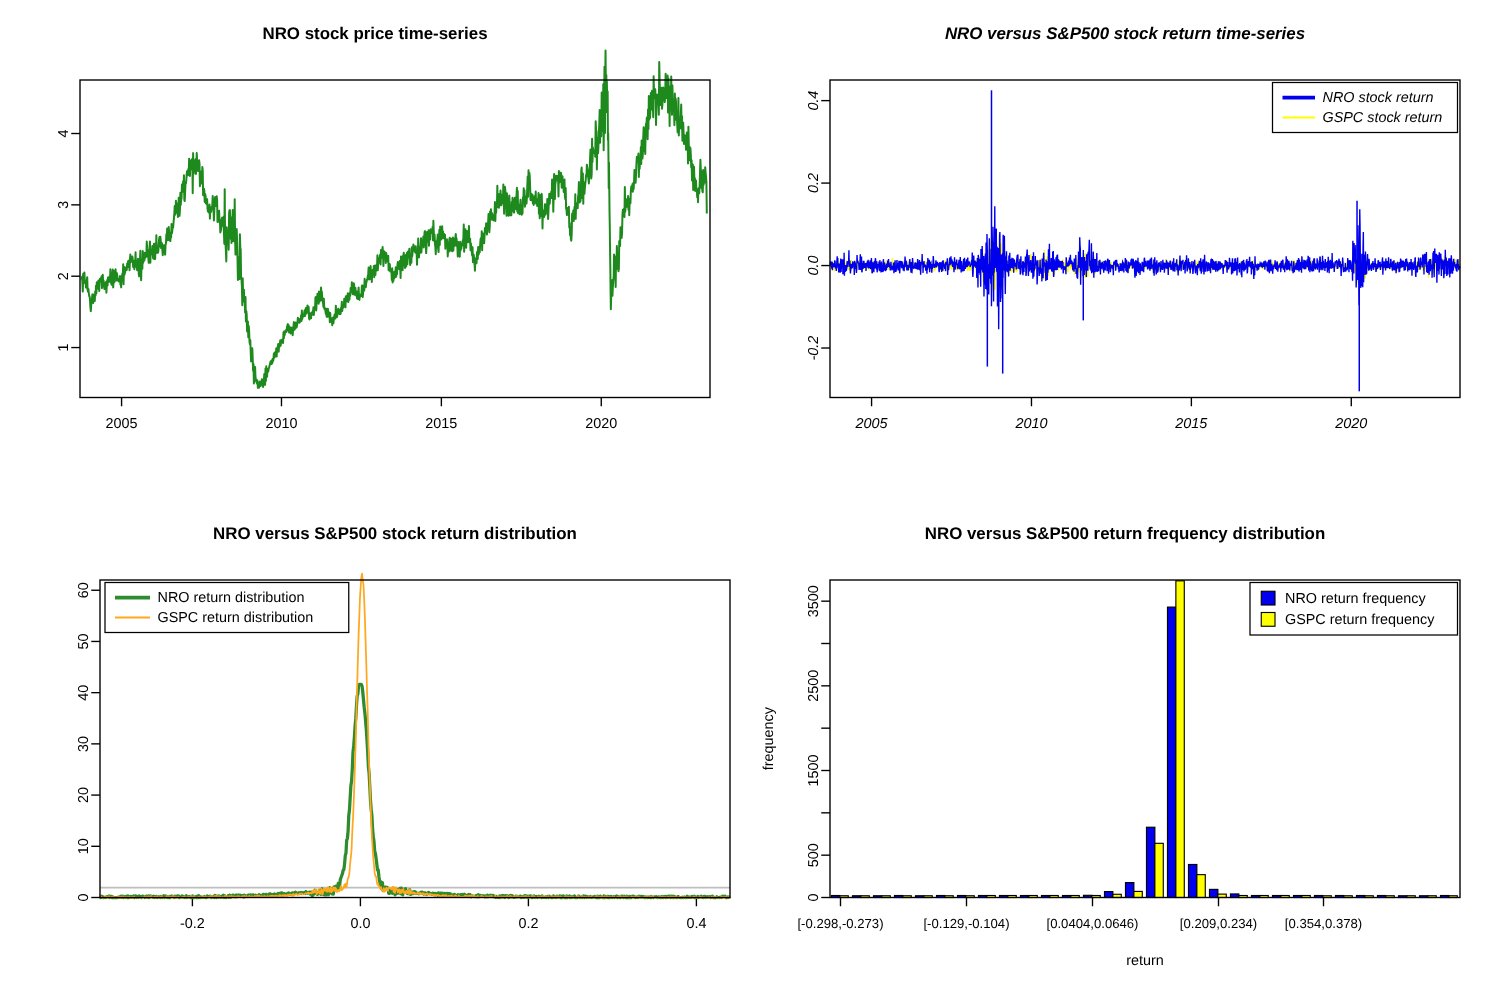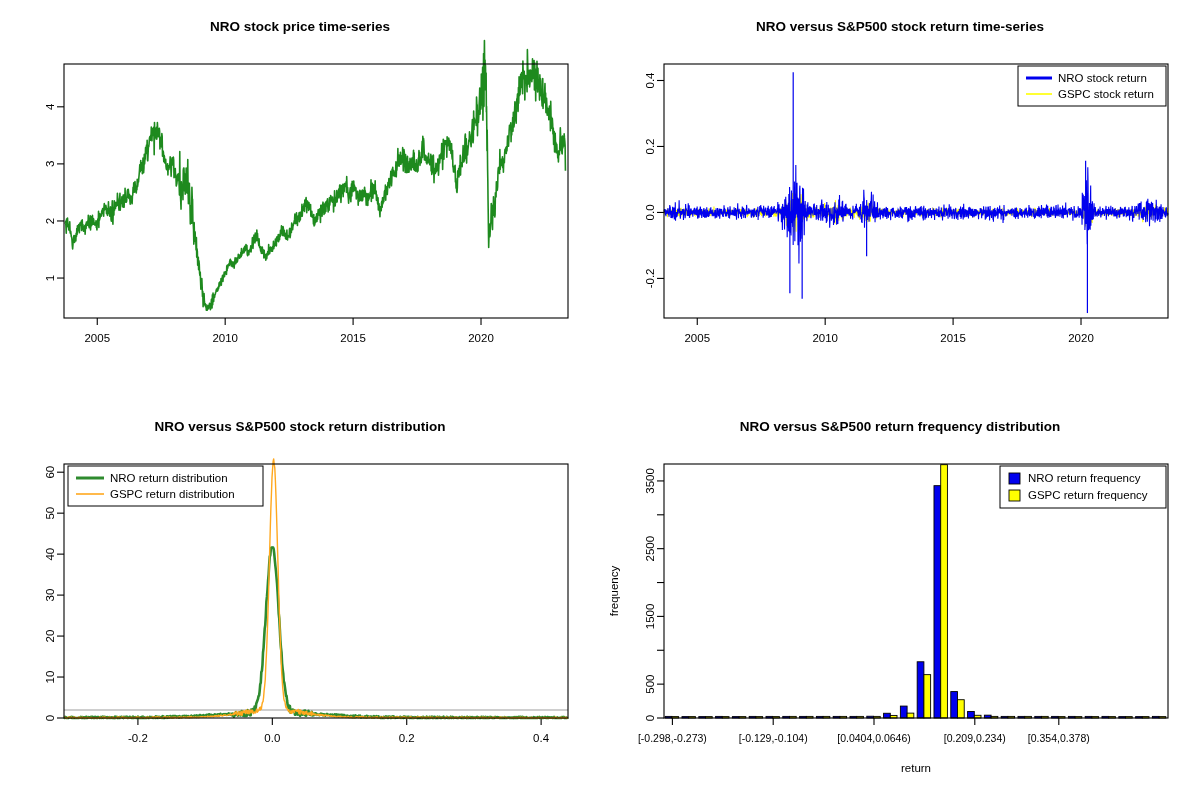--- a/index.html
+++ b/index.html
@@ -17,22 +17,22 @@
     position: relative;
     width: 1200px;
     height: 800px;
   }
   .panel {
     position: absolute;
     width: 600px;
     height: 400px;
   }
   #panel-tl { left: 0;   top: 0; }
-  #panel-tr { left: 600px; top: 0; }
-  #panel-bl { left: 0;   top: 400px; }
+  #panel-tr { left: 600px; top: 0; font-style: italic; }
+  #panel-bl { left: 16px;   top: 400px; }
   #panel-br { left: 600px; top: 400px; text-decoration: underline; }
   .panel svg {
     display: block;
     width: 600px;
     height: 400px;
   }
   .ttl {
     font-family: "Liberation Sans", sans-serif;
     font-size: 13.5px;
     font-weight: bold;

